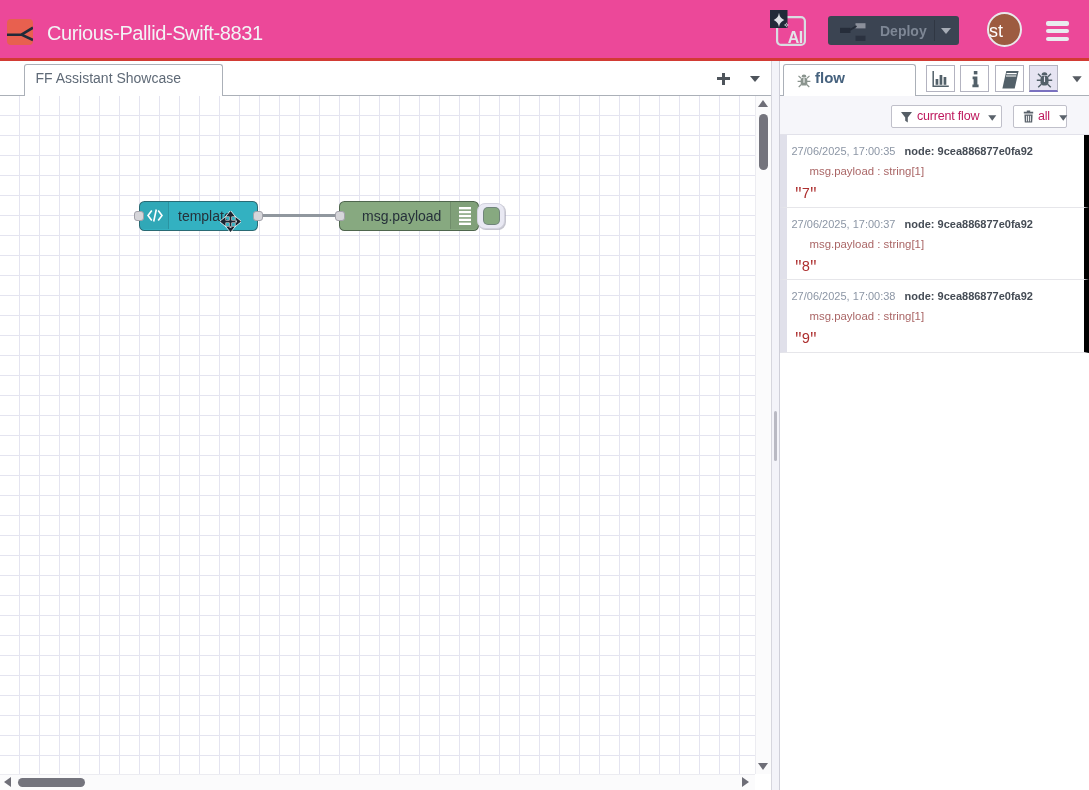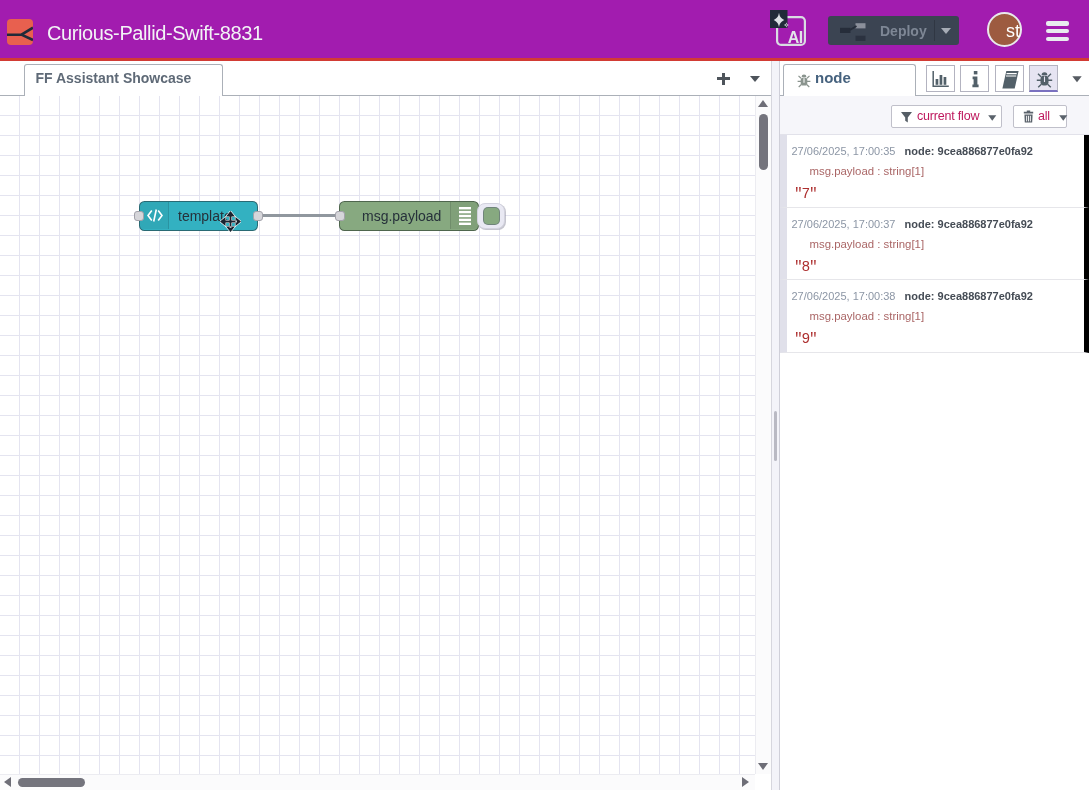--- a/index.html
+++ b/index.html
@@ -1,45 +1,45 @@
 <!DOCTYPE html>
 <html><head>
 <meta charset="utf-8">
 <style>
   * { margin:0; padding:0; box-sizing:border-box; }
   html,body { width:1089px; height:790px; overflow:hidden; background:#fff;
     font-family:"Liberation Sans", sans-serif; }
   #app { position:relative; width:1089px; height:790px; }
 
   
-  #header { position:absolute; left:0; top:0; width:1089px; height:58px; background:#a21caf; }
+  #header { position:absolute; left:0; top:0; width:1089px; height:58px; background:#ec4899; }
   #redline { position:absolute; left:0; top:58px; width:1089px; height:3px; background:#d23b34; }
   #logo { position:absolute; left:7px; top:19px; width:26px; height:26px; }
   #title { position:absolute; left:47px; top:21.5px; color:#f2f4f6; font-size:20px; letter-spacing:-0.4px; }
 
   #aiicon { position:absolute; left:776px; top:15.5px; width:30px; height:30px; }
 
   #deploy { position:absolute; left:828px; top:16px; width:131px; height:29px; background:#3b4452; border-radius:3px; }
   #deploy .lbl { position:absolute; left:52px; top:7px; font-size:14px; color:#7e8795;font-weight:bold; }
   #deploy .caret { position:absolute; left:113px; top:12px; width:0; height:0;
      border-left:5.5px solid transparent; border-right:5.5px solid transparent; border-top:6.5px solid #a6acb6; }
   #deploy .div { position:absolute; left:106px; top:4px; width:1px; height:21px; background:rgba(0,0,0,0.18); }
 
   #avatar { position:absolute; left:987px; top:12px; width:35px; height:35px; border-radius:50%;
      background:#9d5b40; border:2.5px solid #e9e9ec; color:#fff; font-size:18px;
-     text-align:right; line-height:35px; }
+     text-align:left; line-height:35px; }
   #burger { position:absolute; left:1046px; top:21px; width:23px; height:20px; }
   #burger div { position:absolute; left:0; width:23px; height:4.5px; border-radius:2px; background:#e9ebef; }
 
   
   #wtabbar { position:absolute; left:0; top:61px; width:771px; height:35px; background:#fff;
      border-bottom:1px solid #abb0b8; }
   #wtab { position:absolute; left:24px; top:3px; width:199px; height:32px; background:#fff;
      border:1px solid #abb0b8; border-bottom:none; border-radius:3px 3px 0 0; }
-  #wtab span { position:absolute; left:10.5px; top:5px; font-size:14px; font-weight:bold; color:#5f6a77; }
+  #wtab span { position:absolute; left:10.5px; top:5px; font-size:14px; font-weight:normal; color:#5f6a77; }
   #wplus { position:absolute; left:717px; top:72.5px; width:12.5px; height:12.5px; }
   #wplus:before { content:""; position:absolute; left:0; top:4.75px; width:12.5px; height:3px; background:#4e545b; }
   #wplus:after { content:""; position:absolute; left:4.75px; top:0; width:3px; height:12.5px; background:#4e545b; }
   #wcaret { position:absolute; left:750px; top:76px; width:0; height:0;
      border-left:5.5px solid transparent; border-right:5.5px solid transparent; border-top:6.5px solid #4e545b; }
 
   
   #canvas { position:absolute; left:0; top:96px; width:755px; height:678px; background:#fff;
      background-image: linear-gradient(to right, #e4e4f0 1px, transparent 1px),
                        linear-gradient(to bottom, #e4e4f0 1px, transparent 1px);
@@ -214,21 +214,21 @@
 
   <div id="sidebar">
     <div id="stabbar">
       <div id="stab">
         <svg style="position:absolute;left:12.5px;top:7.5px" width="14" height="15" viewBox="0 0 14 15">
           <path d="M7 1.6 A2.4 2.4 0 0 1 9.4 4 L4.6 4 A2.4 2.4 0 0 1 7 1.6 Z" fill="#8a948e"></path>
           <rect x="3.7" y="4.6" width="6.6" height="8" rx="2.6" fill="#8a948e"></rect>
           <path d="M0.6 8.3 H13.4 M1.5 2.9 L4 5.3 M12.5 2.9 L10 5.3 M1.7 14 L4.4 11.5 M12.3 14 L9.6 11.5" stroke="#8a948e" stroke-width="1.2" fill="none"></path>
           <path d="M7 5.2 V9.8" stroke="#fff" stroke-width="1" fill="none"></path>
         </svg>
-        <span class="txt">node</span>
+        <span class="txt">flow</span>
       </div>
       <div class="sbtn" style="left:147px">
         <svg style="position:absolute;left:5px;top:5px" width="17" height="17" viewBox="0 0 17 17">
           <path d="M1.2 0 V15.3 H16.8" stroke="#526069" stroke-width="1.5" fill="none"></path>
           <rect x="3.6" y="8" width="2.7" height="5.8" fill="#526069"></rect>
           <rect x="7.6" y="4" width="2.7" height="9.8" fill="#526069"></rect>
           <rect x="11.6" y="6" width="2.7" height="7.8" fill="#526069"></rect>
         </svg>
       </div>
       <div class="sbtn" style="left:181px">

